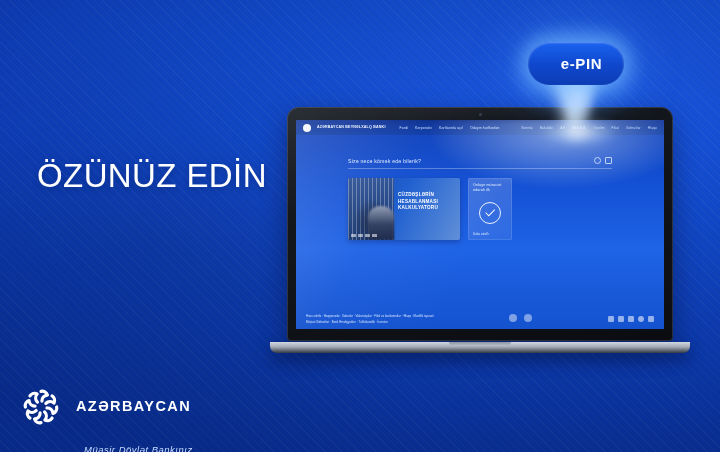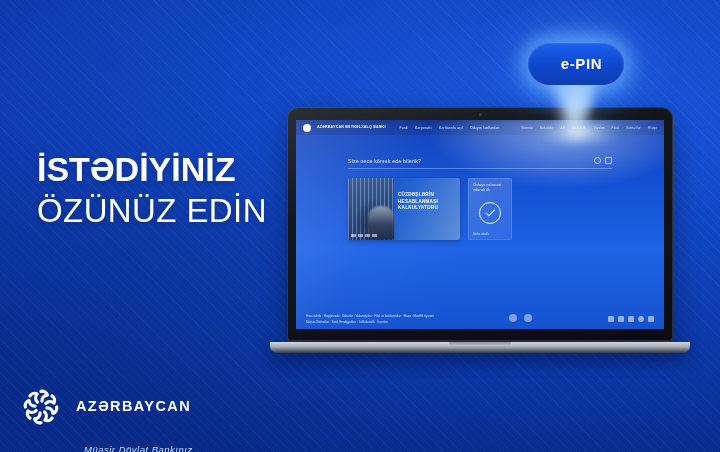--- a/index.html
+++ b/index.html
@@ -371,21 +371,20 @@
 </head>
 <body>
 
 <div id="banner">
 
   <div class="bg-base"></div>
   <div class="bg-stripes"></div>
   <div class="bg-vignette"></div>
 
   <div class="headline">
-    <span class="hl-line hl-strong">İSTƏDİYİNİZ</span>
     <div class="hl-gap"></div>
     <span class="hl-line hl-light">ÖZÜNÜZ EDİN</span>
   </div>
 
   <div class="laptop">
     <div class="lid">
       <div class="webcam"></div>
       <div class="screen">
 
         <div class="site-nav">

